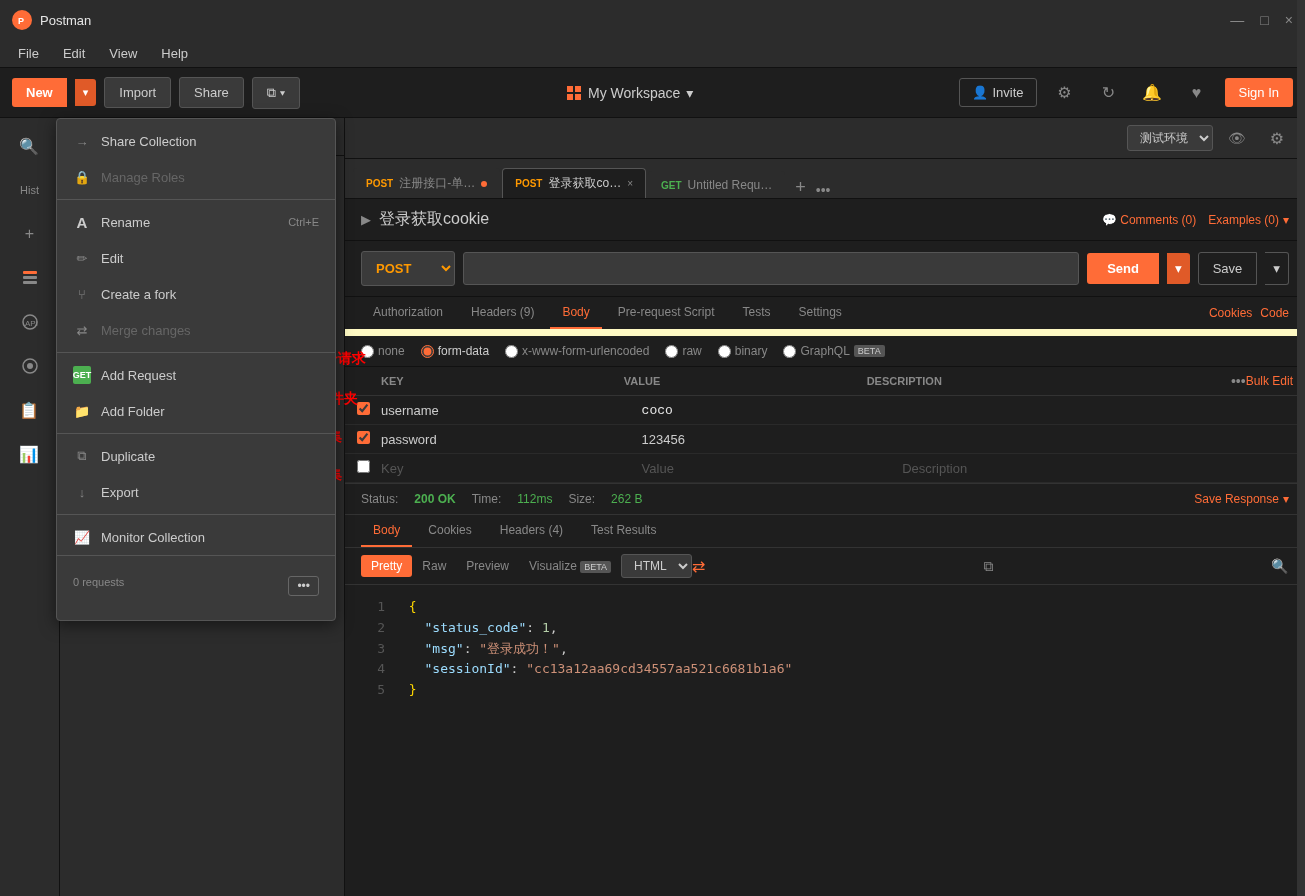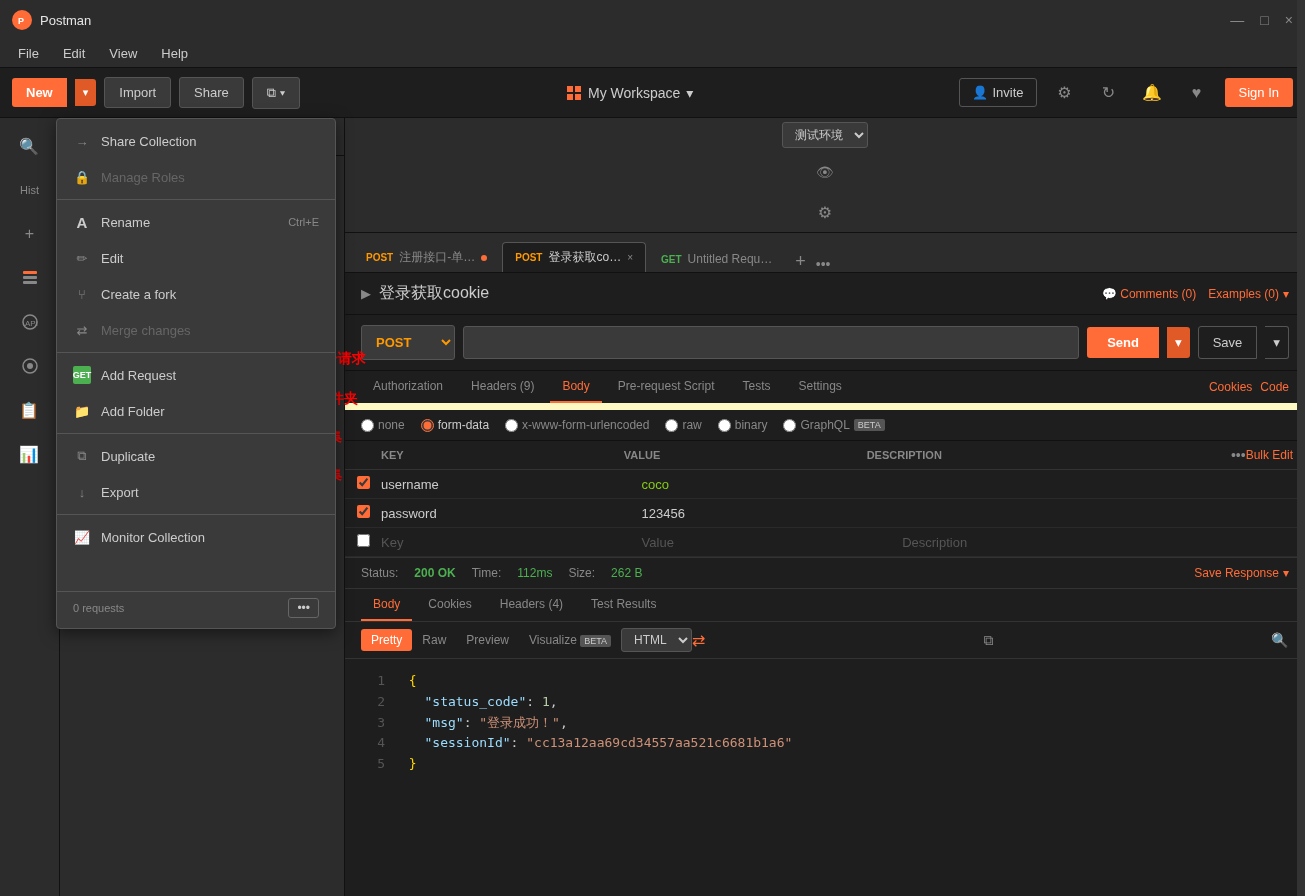--- a/index.html
+++ b/index.html
@@ -279,29 +279,29 @@
     <div class="dropdown-item">
       <span class="item-icon">↓</span>
       <span>Export</span>
     </div>
     <div class="dropdown-divider"></div>
 
     <div class="dropdown-item">
       <span class="item-icon">📈</span>
       <span>Monitor Collection</span>
     </div>
-    <div style="padding:6px 16px;color:#888;font-size:11px;border-top:1px solid #555;display:flex;align-items:center;justify-content:space-between;margin-top:36px;">
+    <div style="padding:20px 16px;color:#888;font-size:11px;border-top:1px solid #555;display:flex;justify-content:space-between;">
       <span>0 requests</span>
       <button style="background:#3a3a3a;border:1px solid #666;color:#ccc;border-radius:3px;padding:2px 8px;cursor:pointer;font-size:12px;">•••</button>
     </div>
   </div>
 
   <div class="request-area">
 
-    <div style="display:flex;align-items:center;justify-content:flex-end;padding:4px 12px;background:#2c2c2c;border-bottom:1px solid #111;gap:8px;flex-direction:column;">
+    <div style="display:flex;align-items:center;justify-content:flex-end;padding:4px 12px;background:#2c2c2c;border-bottom:1px solid #111;gap:8px;">
       <select style="background:#3a3a3a;border:1px solid #555;color:#ccc;padding:4px 8px;border-radius:3px;font-size:12px;">
         <option>测试环境</option>
       </select>
       <button class="toolbar-icon-btn" style="font-size:14px;">👁</button>
       <button class="toolbar-icon-btn">⚙</button>
     </div>
 
     <div class="tabs-bar">
       <div class="tab">
         <span class="method-badge method-post">POST</span>
@@ -402,21 +402,21 @@
       <button class="bulk-edit-btn">Bulk Edit</button>
     </div>
 
     <div style="background:#1e1e1e;">
 
       <div style="display:flex;align-items:center;padding:6px 12px;border-bottom:1px solid #2a2a2a;">
         <div style="width:24px;">
           <input type="checkbox" checked="" style="accent-color: rgb(255, 108, 55);">
         </div>
         <div style="flex:1;color:#ccc;font-size:13px;">username</div>
-        <div style="flex:1;color:#84cc16;font-size:13px;">coco</div>
+        <div style="flex:1;color:#e5e5e5;font-size:13px;font-family:Liberation Mono, monospace;">coco</div>
         <div style="flex:1.5;color:#666;font-size:13px;"></div>
       </div>
 
       <div style="display:flex;align-items:center;padding:6px 12px;border-bottom:1px solid #2a2a2a;">
         <div style="width:24px;">
           <input type="checkbox" checked="" style="accent-color: rgb(255, 108, 55);">
         </div>
         <div style="flex:1;color:#ccc;font-size:13px;">password</div>
         <div style="flex:1;color:#ccc;font-size:13px;">123456</div>
         <div style="flex:1.5;color:#666;font-size:13px;"></div>

